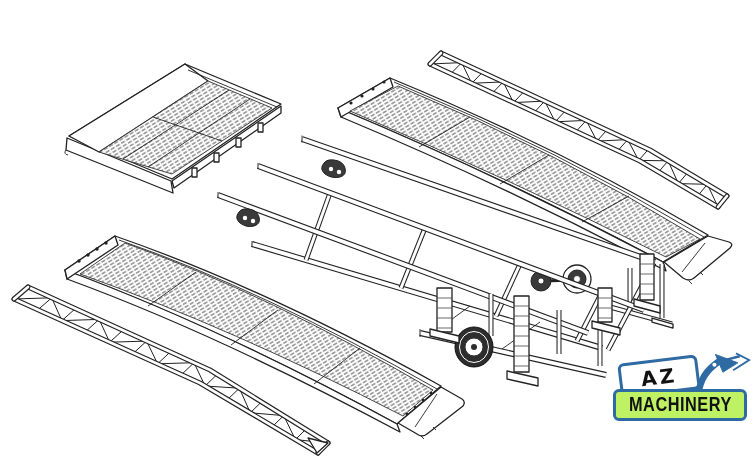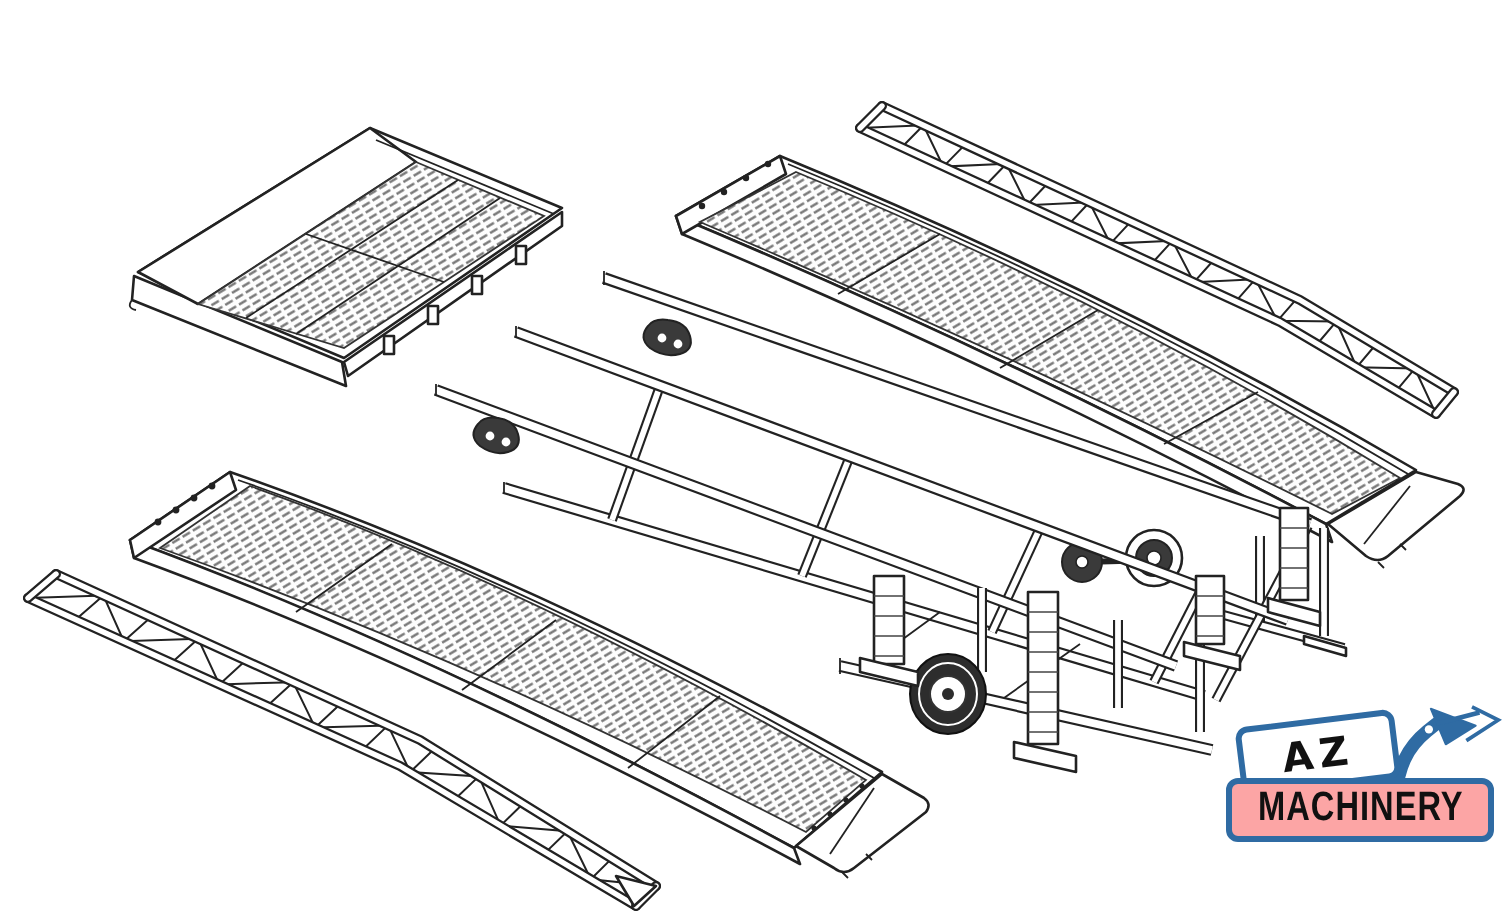--- a/index.html
+++ b/index.html
@@ -21,21 +21,21 @@
   .rib{stroke:#444;stroke-width:0.8;fill:none;}
   
   .logo{position:absolute;left:613px;top:353px;width:140px;height:70px;}
   .logo .arm{position:absolute;left:78px;top:-3px;width:60px;height:50px;z-index:1;color:var(--accent,#2f6ba3);}
   .logo .azbox{position:absolute;left:6px;top:6px;width:74px;height:29px;z-index:2;
     background:#fff;border:3px solid var(--accent,#2f6ba3);border-radius:6px;
     transform:rotate(-7deg);display:flex;align-items:center;justify-content:center;}
   .logo .azbox span{font-weight:bold;font-size:20px;letter-spacing:3px;color:var(--ltxt,#111);
     font-family:"DejaVu Sans",sans-serif;}
   .logo .machbox{position:absolute;left:0px;top:36px;width:128px;height:26px;z-index:3;
-    background:#fca5a5;border:3px solid var(--accent,#2f6ba3);border-radius:6px;
+    background:#bef264;border:3px solid var(--accent,#2f6ba3);border-radius:6px;
     display:flex;align-items:center;justify-content:center;}
   .logo .machbox span{font-weight:bold;font-size:16px;letter-spacing:0.5px;color:var(--ltxt,#111);
     transform:scale(1.02,1.28);font-family:"Liberation Sans",sans-serif;white-space:nowrap;}
 </style>
 </head>
 <body>
 
 <div class="stage">
   <svg class="drawing" width="756" height="456" viewBox="0 0 756 456">
     <defs>

